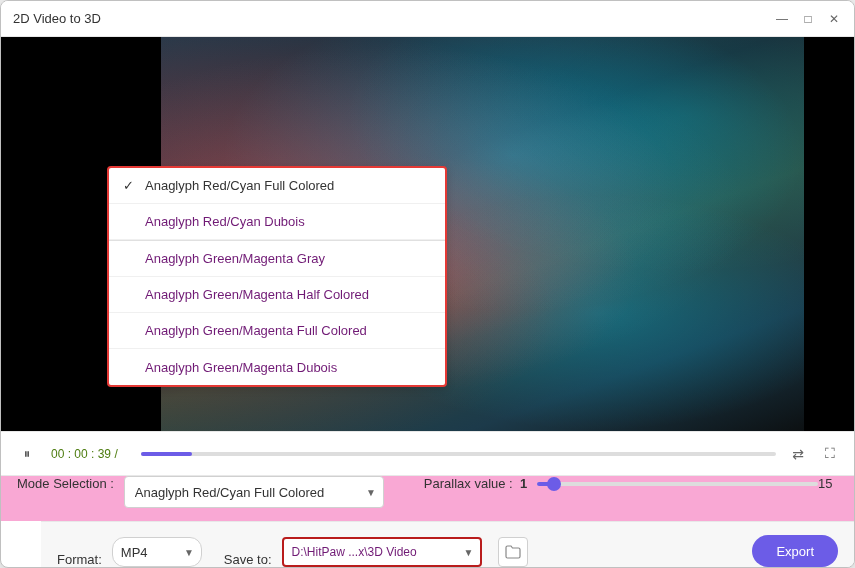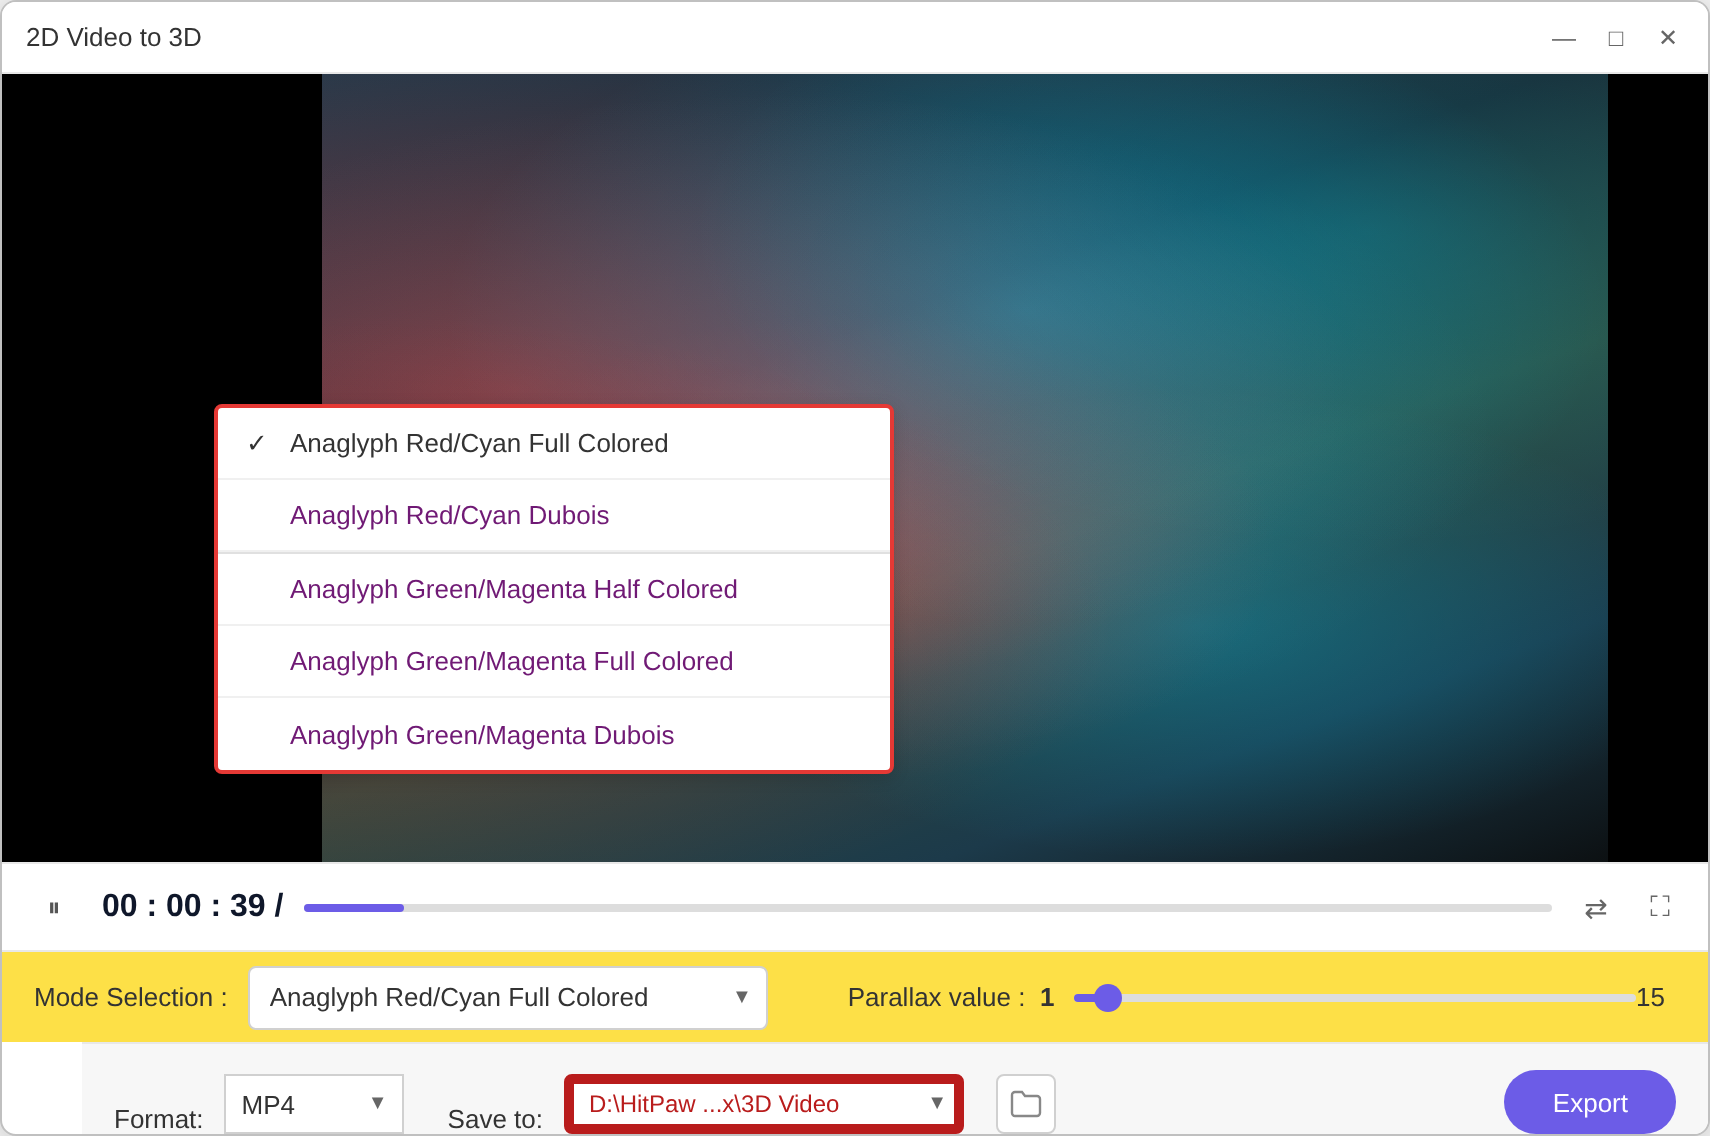--- a/index.html
+++ b/index.html
@@ -125,25 +125,24 @@
     .play-btn {
       width: 28px;
       height: 28px;
       display: flex;
       align-items: center;
       justify-content: center;
       cursor: pointer;
       color: #555;
     }
     .time-display {
-      font-size: 16px;
-      color: #0f172a;
+      font-size: 12px;
+      color: #4d7c0f;
       white-space: nowrap;
       min-width: 80px;
-      font-weight: bold;
     }
     .seek-bar {
       flex: 1;
       height: 4px;
       background: #ddd;
       border-radius: 2px;
       position: relative;
     }
     .seek-progress {
       height: 100%;
@@ -162,25 +161,25 @@
       display: flex;
       align-items: center;
       justify-content: center;
       cursor: pointer;
       color: #666;
       font-size: 14px;
     }
     
     .mode-bar {
       height: 46px;
-      background: #fde047;
+      background: #f9a8d4;
       border-top: 1px solid #e8e8e8;
       display: flex;
-      align-items: center;
-      padding: 16px 16px;
+      align-items: flex-start;
+      padding: 0 16px;
       flex-shrink: 0;
       position: relative;
     }
     .mode-label {
       font-size: 13px;
       color: #333;
       font-weight: 500;
       white-space: nowrap;
       margin-right: 10px;
     }
@@ -314,21 +313,21 @@
       font-weight: 500;
     }
     .format-select-wrapper {
       position: relative;
       width: 90px;
     }
     .format-select {
       width: 100%;
       height: 30px;
       border: 1px solid #d0d0d0;
-      border-radius: 0;
+      border-radius: 12px;
       background: #fff;
       padding: 0 24px 0 8px;
       font-size: 13px;
       color: #333;
       appearance: none;
       cursor: pointer;
       outline: none;
     }
     .saveto-label {
       font-size: 13px;
@@ -336,26 +335,26 @@
       font-weight: 500;
       margin-left: 12px;
     }
     .saveto-input-wrapper {
       position: relative;
       width: 200px;
     }
     .saveto-input {
       width: 100%;
       height: 30px;
-      border: 5px solid #b91c1c;
+      border: 2px solid #b91c1c;
       border-radius: 4px;
       background: #fff;
       padding: 0 36px 0 8px;
       font-size: 12px;
-      color: #b91c1c;
+      color: #701a75;
       appearance: none;
       cursor: pointer;
       outline: none;
     }
     .folder-icon-btn {
       width: 30px;
       height: 30px;
       border: 1px solid #d0d0d0;
       border-radius: 4px;
       background: #fff;
@@ -408,20 +407,24 @@
     <div class="dropdown-popup">
       <div class="dropdown-item selected">
         <span class="check-icon">✓</span>
         <span>Anaglyph Red/Cyan Full Colored</span>
       </div>
       <div class="dropdown-item">
         <span class="check-icon"> </span>
         <span>Anaglyph Red/Cyan Dubois</span>
       </div>
       <div class="separator-line"></div>
+      <div class="dropdown-item">
+        <span class="check-icon"> </span>
+        <span>Anaglyph Green/Magenta Gray</span>
+      </div>
       <div class="dropdown-item">
         <span class="check-icon"> </span>
         <span>Anaglyph Green/Magenta Half Colored</span>
       </div>
       <div class="dropdown-item">
         <span class="check-icon"> </span>
         <span>Anaglyph Green/Magenta Full Colored</span>
       </div>
       <div class="dropdown-item">
         <span class="check-icon"> </span>

